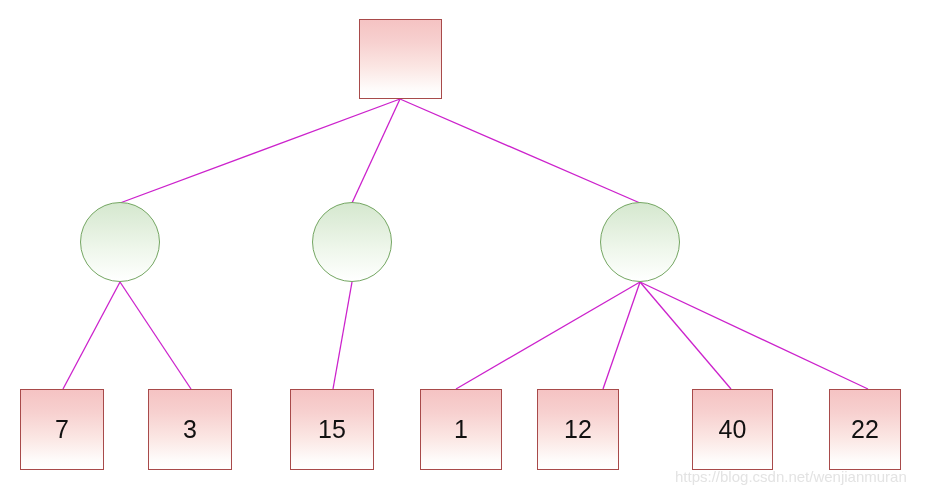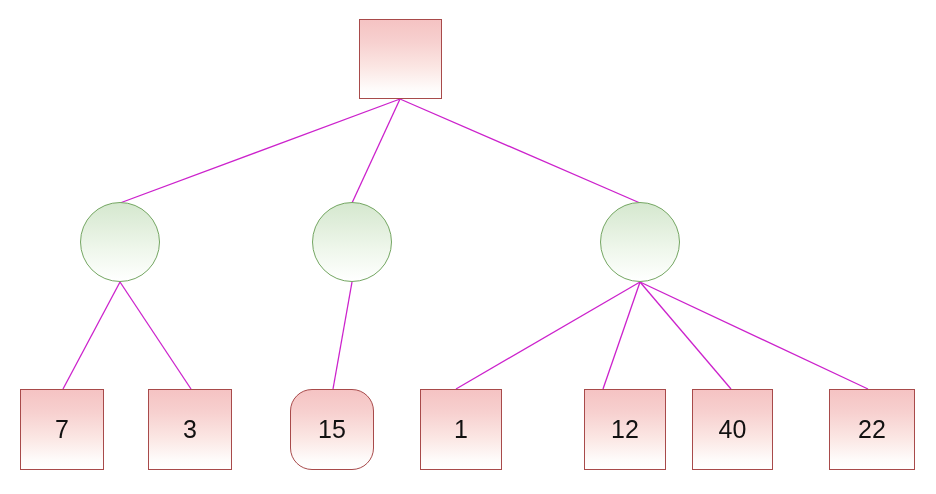--- a/index.html
+++ b/index.html
@@ -86,31 +86,32 @@
       </div>
       <div class="node circle" style="left: 600px; top: 202px; width: 80px; height: 80px;">
         <span class="node-label"></span>
       </div>
       <div class="node rect" style="left: 20px; top: 389px; width: 84px; height: 81px;">
         <span class="node-label">7</span>
       </div>
       <div class="node rect" style="left: 148px; top: 389px; width: 84px; height: 81px;">
         <span class="node-label">3</span>
       </div>
-      <div class="node rect" style="left: 290px; top: 389px; width: 84px; height: 81px; border-radius: 22px;">
+      <div class="node rect" style="left: 290px; top: 389px; width: 84px; height: 81px;">
         <span class="node-label">15</span>
       </div>
       <div class="node rect" style="left: 420px; top: 389px; width: 82px; height: 81px;">
         <span class="node-label">1</span>
       </div>
-      <div class="node rect" style="left: 584px; top: 389px; width: 82px; height: 81px;">
+      <div class="node rect" style="left: 537px; top: 389px; width: 82px; height: 81px;">
         <span class="node-label">12</span>
       </div>
       <div class="node rect" style="left: 692px; top: 389px; width: 81px; height: 81px;">
         <span class="node-label">40</span>
       </div>
-      <div class="node rect" style="left: 829px; top: 389px; width: 86px; height: 81px;">
+      <div class="node rect" style="left: 829px; top: 389px; width: 72px; height: 81px;">
         <span class="node-label">22</span>
       </div>
     </div>
 
+  <div id="watermark">https://blog.csdn.net/wenjianmuran</div>
 
 </div>
 
 </body></html>

